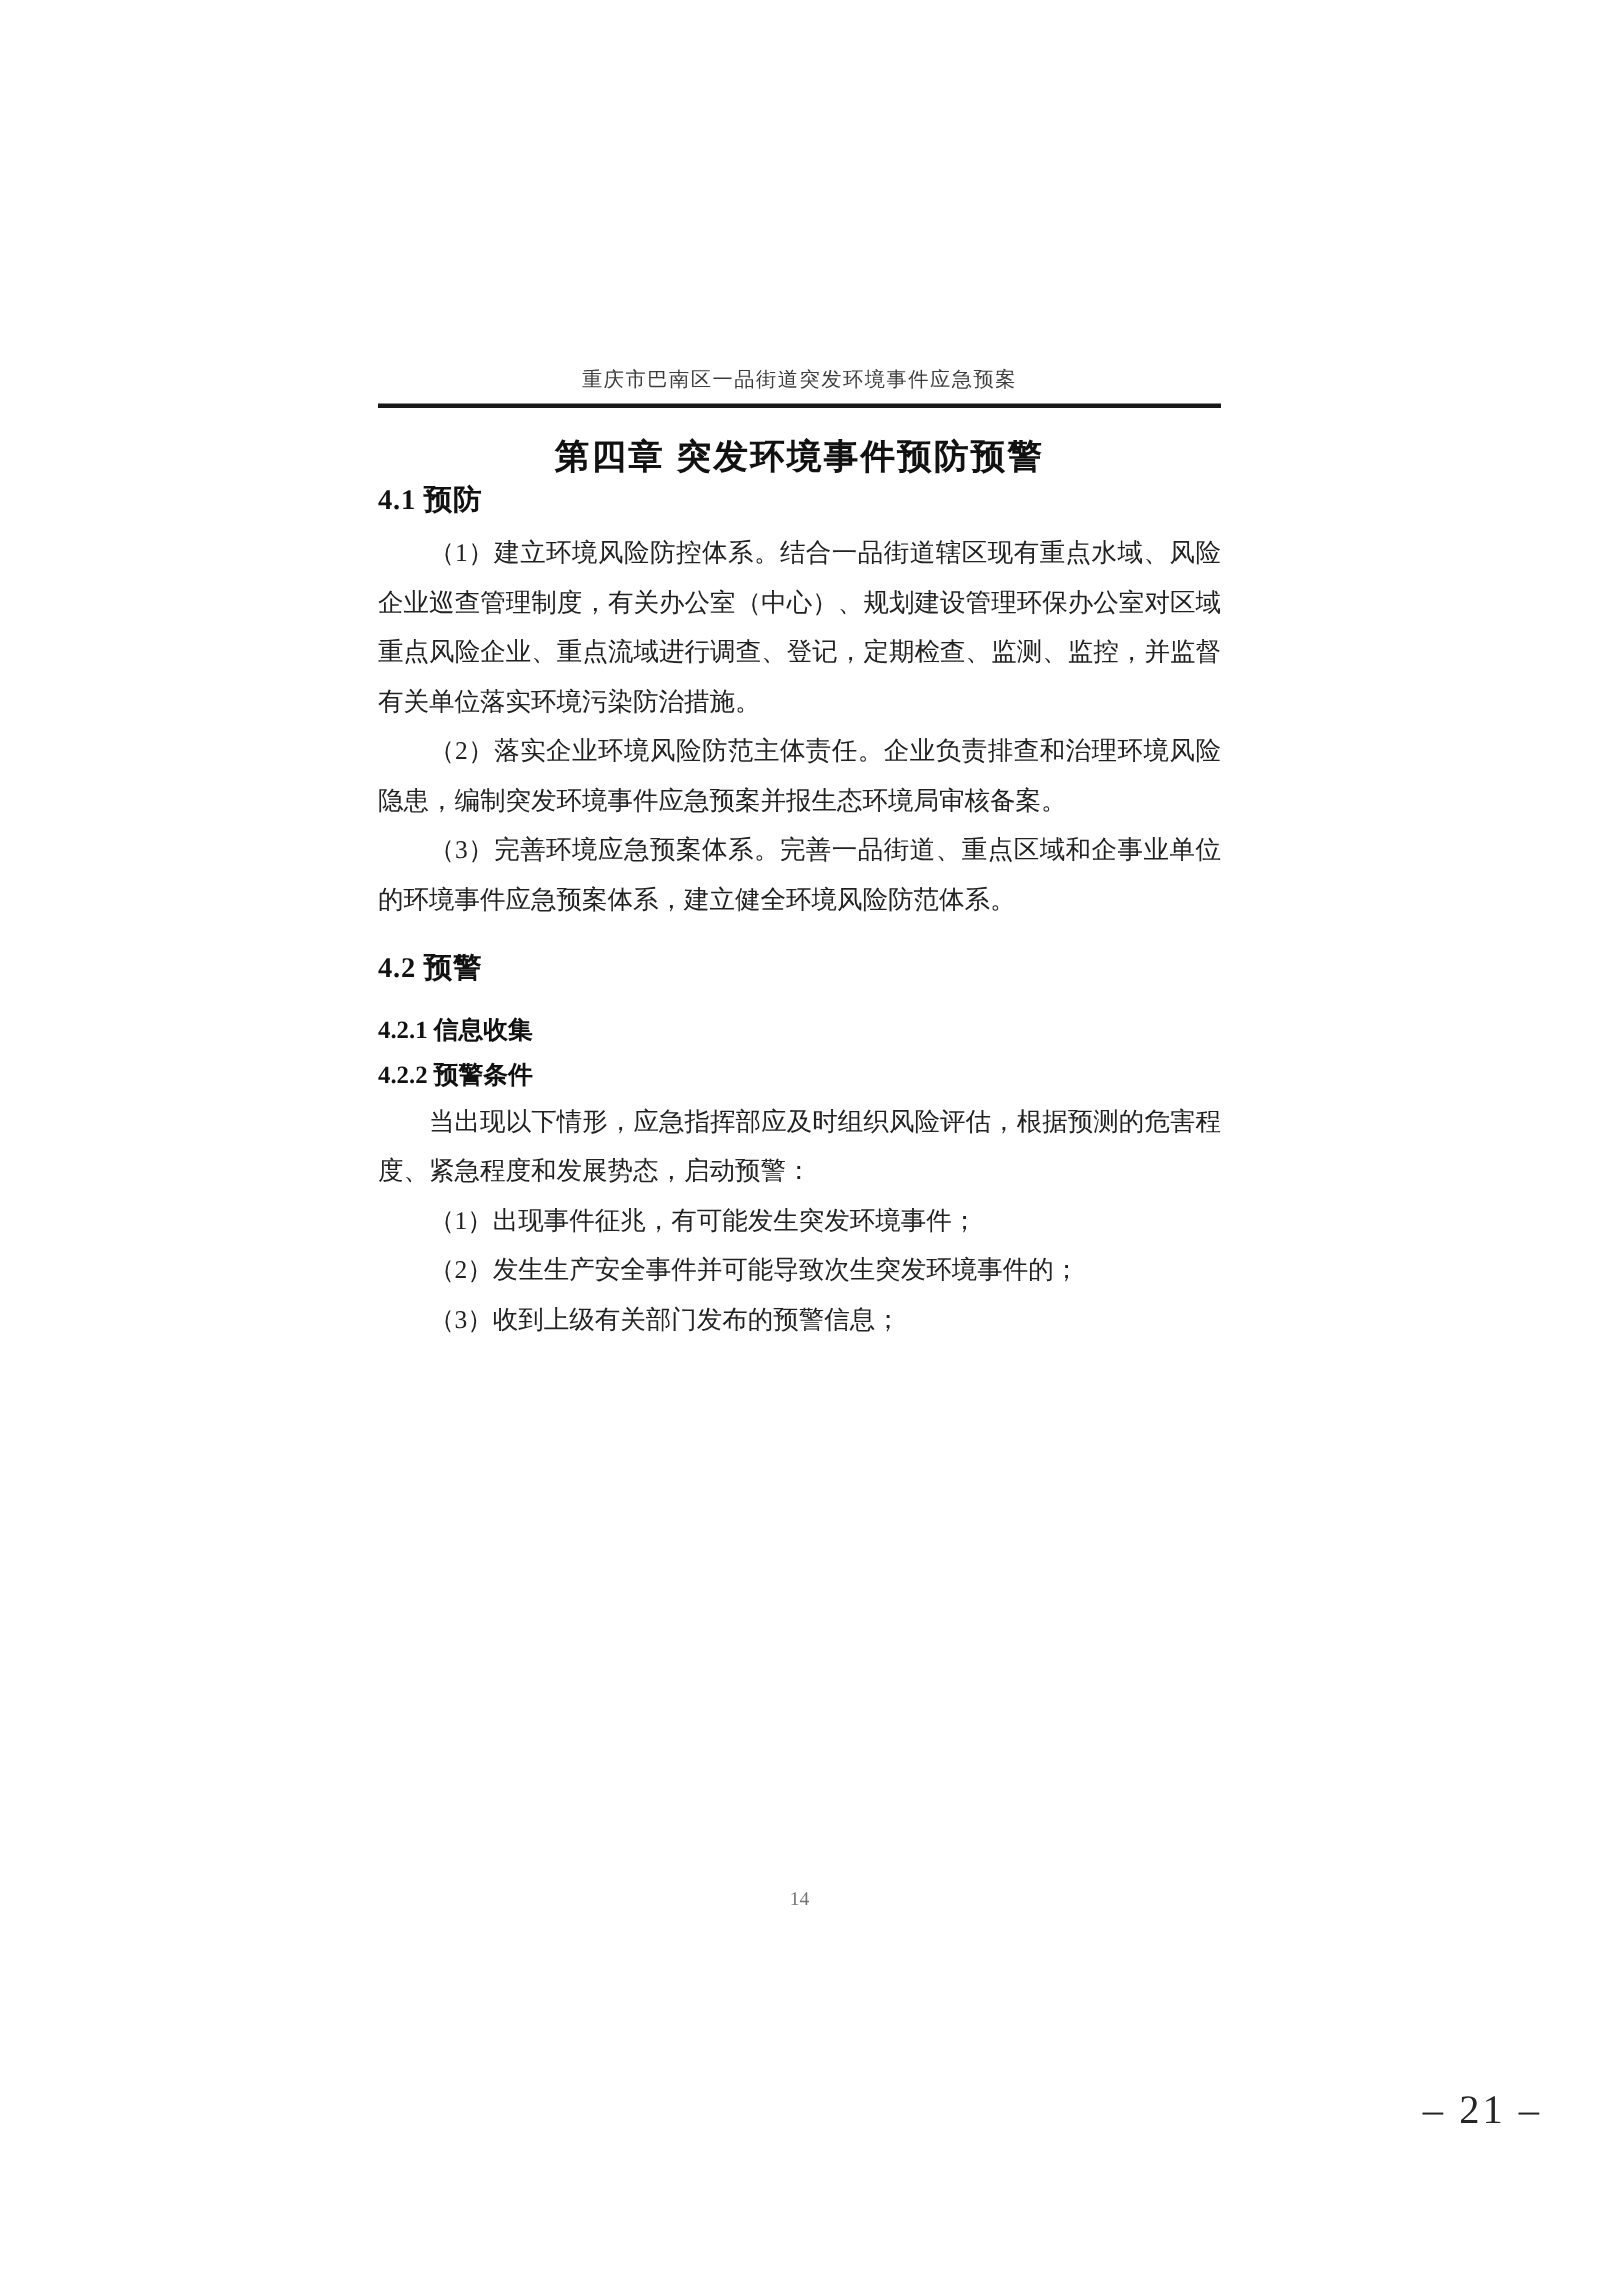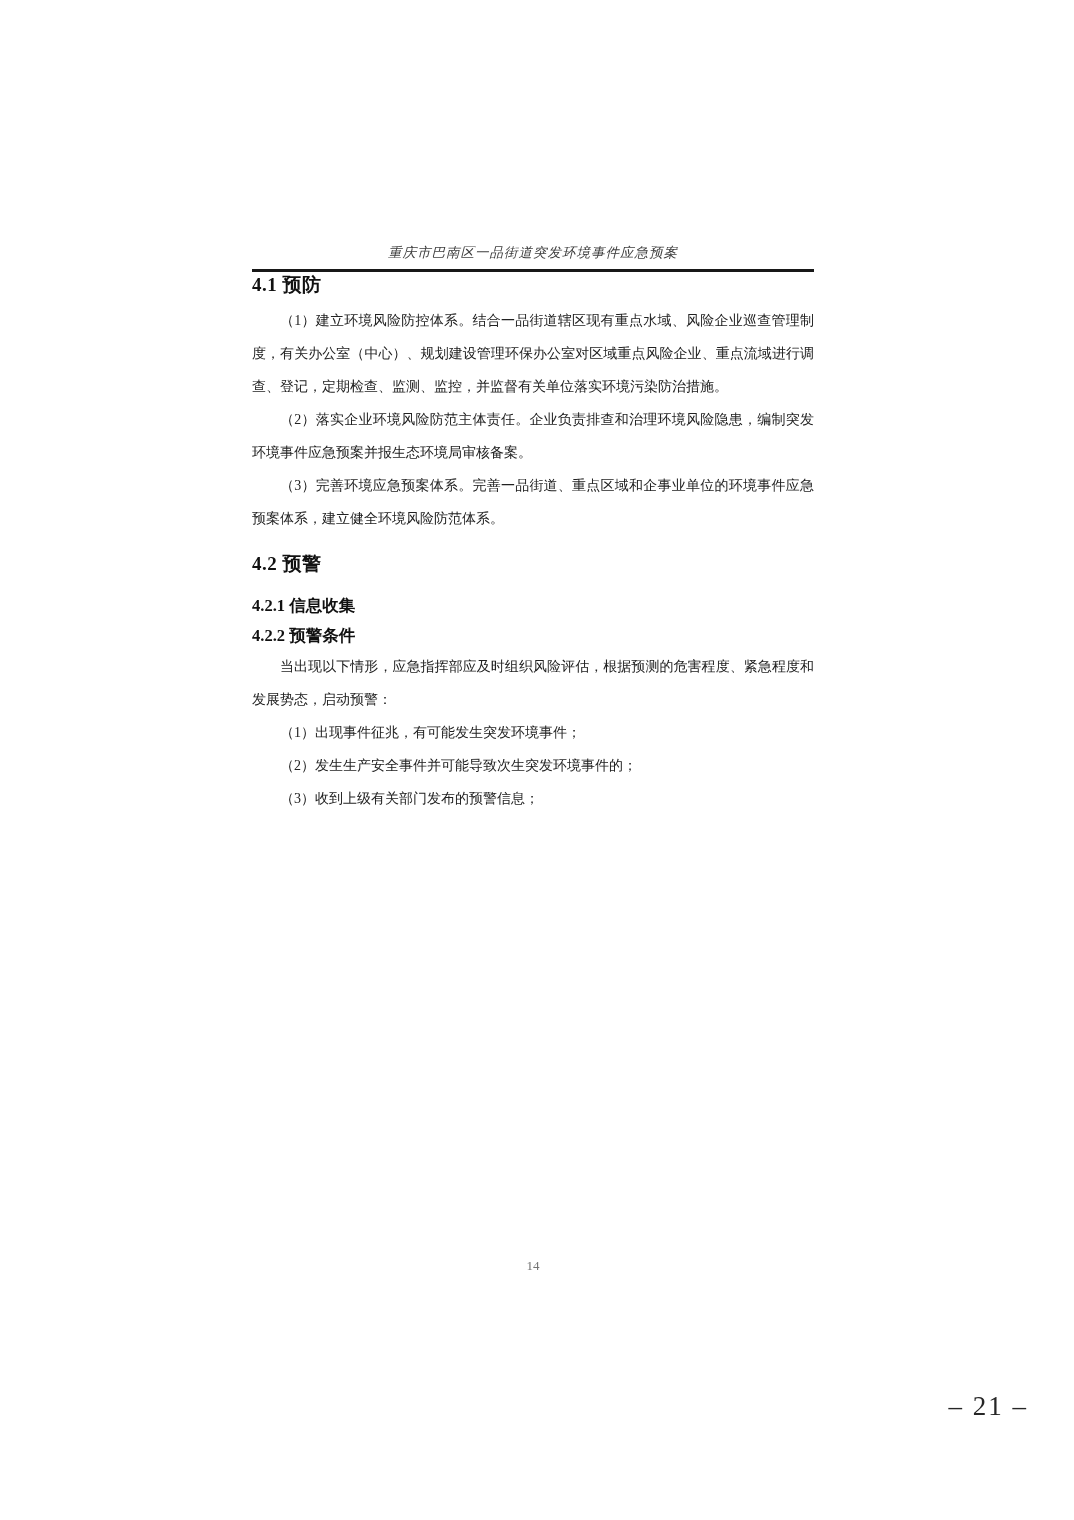--- a/index.html
+++ b/index.html
@@ -24,21 +24,20 @@
       left: 252px;
       top: 244px;
       width: 562px;
     }
     .doc-header-text {
       text-align: center;
       font-size: 13.5px;
       color: #3c3c3c;
       letter-spacing: 1px;
       font-family: "Liberation Serif", "DejaVu Serif", serif;
-      font-style: italic;
     }
     .doc-header-rule {
       margin-top: 7px;
       border-top: 3px solid #181818;
       height: 0;
     }
     .chapter-title {
       margin-top: 17px;
       text-align: center;
       font-size: 23px;
@@ -57,21 +56,21 @@
     .sec-heading.h42 { margin-top: 16px; margin-bottom: 18px; }
     .subsec-heading {
       margin-top: 8px;
       margin-bottom: 3px;
       font-size: 16.5px;
       font-weight: bold;
       color: #111111;
       font-family: "Liberation Serif", "DejaVu Serif", serif;
     }
     .body-para {
-      font-size: 14px;
+      font-size: 17px;
       line-height: 33px;
       text-align: justify;
       text-indent: 2em;
       color: #212121;
       font-family: "Liberation Serif", "DejaVu Serif", serif;
     }
     .body-para.first { margin-top: 6px; }
     .page-number {
       position: absolute;
       left: 252px;
@@ -99,20 +98,21 @@
 <body>
 
 <div class="page-canvas">
 
   <div class="content">
 
     <div class="doc-header-text">重庆市巴南区一品街道突发环境事件应急预案</div>
 
     <div class="doc-header-rule"></div>
 
+    <div class="chapter-title">第四章 突发环境事件预防预警</div>
 
     <div class="sec-heading">4.1 预防</div>
 
     <p class="body-para first">（1）建立环境风险防控体系。结合一品街道辖区现有重点水域、风险企业巡查管理制度，有关办公室（中心）、规划建设管理环保办公室对区域重点风险企业、重点流域进行调查、登记，定期检查、监测、监控，并监督有关单位落实环境污染防治措施。</p>
 
     <p class="body-para">（2）落实企业环境风险防范主体责任。企业负责排查和治理环境风险隐患，编制突发环境事件应急预案并报生态环境局审核备案。</p>
 
     <p class="body-para">（3）完善环境应急预案体系。完善一品街道、重点区域和企事业单位的环境事件应急预案体系，建立健全环境风险防范体系。</p>
 
 

